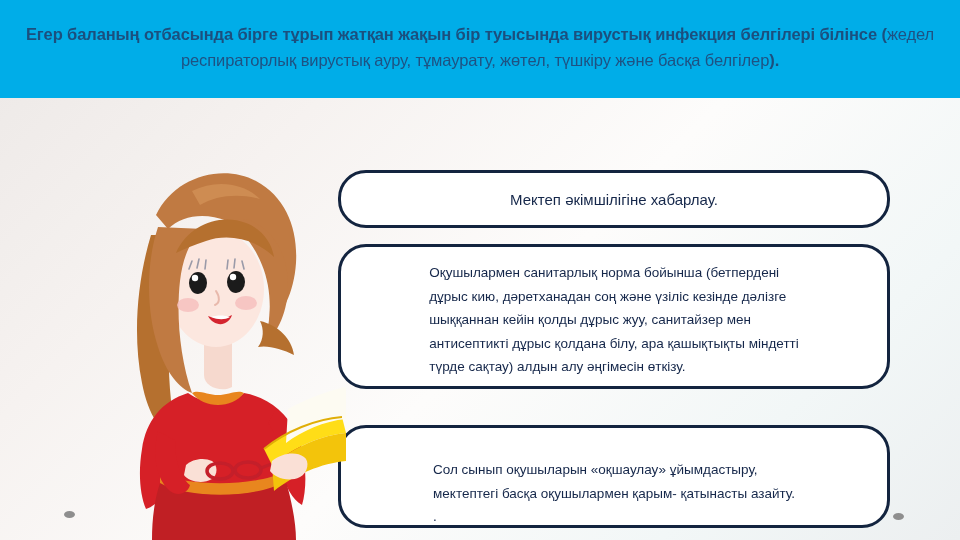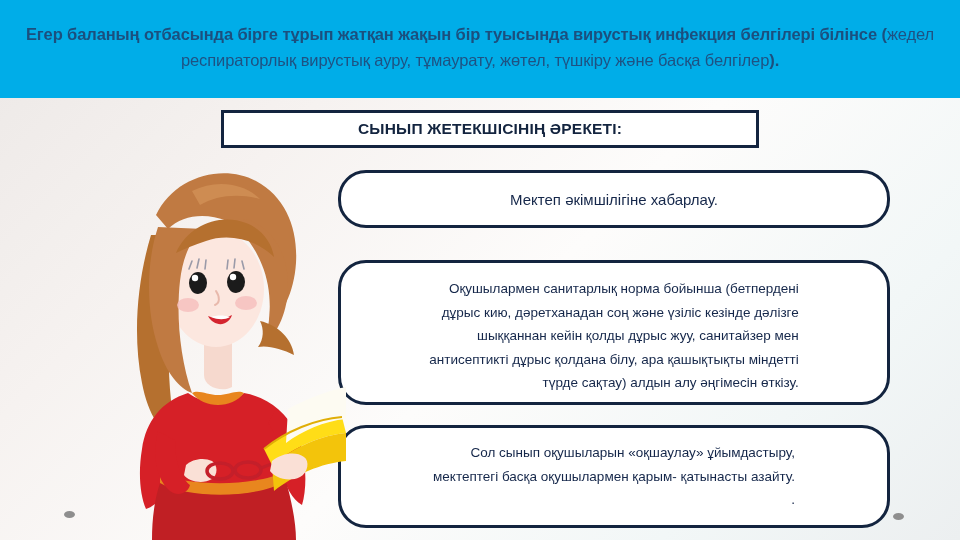--- a/index.html
+++ b/index.html
@@ -66,60 +66,60 @@
   
   .content-box {
     position: absolute;
     border: 3px solid #13243f;
     border-radius: 28px;
     background: #ffffff;
     box-sizing: border-box;
     display: flex;
     align-items: center;
     justify-content: center;
-    text-align: right;
+    text-align: left;
   }
   .content-box .box-text {
     font-size: 14px;
     line-height: 23px;
     color: #15274a;
     padding: 0 14px;
     white-space: pre-line;
   }
 
   #box-notify {
     left: 338px;
     top: 170px;
     width: 552px;
     height: 58px;
   }
   #box-notify .box-text { font-size: 15px; }
 
   #box-sanitary {
     left: 338px;
-    top: 260px;
+    top: 244px;
     width: 552px;
     height: 145px;
     align-items: flex-start;
   }
   #box-sanitary .box-text {
     padding-top: 14px;
     font-size: 13.5px;
     line-height: 23.5px;
   }
 
   #box-isolate {
     left: 338px;
     top: 425px;
     width: 552px;
     height: 103px;
     align-items: flex-start;
   }
   #box-isolate .box-text {
-    padding-top: 13px;
+    padding-top: 30px;
     font-size: 13.5px;
     line-height: 23.5px;
   }
 
   
   .deco-dot {
     position: absolute;
     width: 11px;
     height: 7px;
     border-radius: 50%;
@@ -143,23 +143,20 @@
 <div id="slide">
 
   <div id="header-band">
     <div id="header-text">
       <span class="b">Егер баланың отбасында бірге тұрып жатқан жақын бір туысында вирустық</span>
       <span class="b">инфекция белгілері білінсе (</span><span class="n">жедел респираторлық вирустық ауру, тұмаурату,</span>
       <span class="n">жөтел, түшкіру және басқа белгілер</span><span class="b">).</span>
     </div>
   </div>
 
-  <div id="title-box">
-    <span class="title-label">СЫНЫП ЖЕТЕКШІСІНІҢ ӘРЕКЕТІ:</span>
-  </div>
 
   <div id="box-notify" class="content-box">
     <span class="box-text">Мектеп әкімшілігіне хабарлау.</span>
   </div>
 
   <div id="box-sanitary" class="content-box">
     <span class="box-text">Оқушылармен санитарлық норма бойынша (бетпердені
 дұрыс кию, дәретханадан соң және үзіліс кезінде дәлізге
 шыққаннан кейін қолды дұрыс жуу, санитайзер мен
 антисептикті дұрыс қолдана білу, ара қашықтықты міндетті

